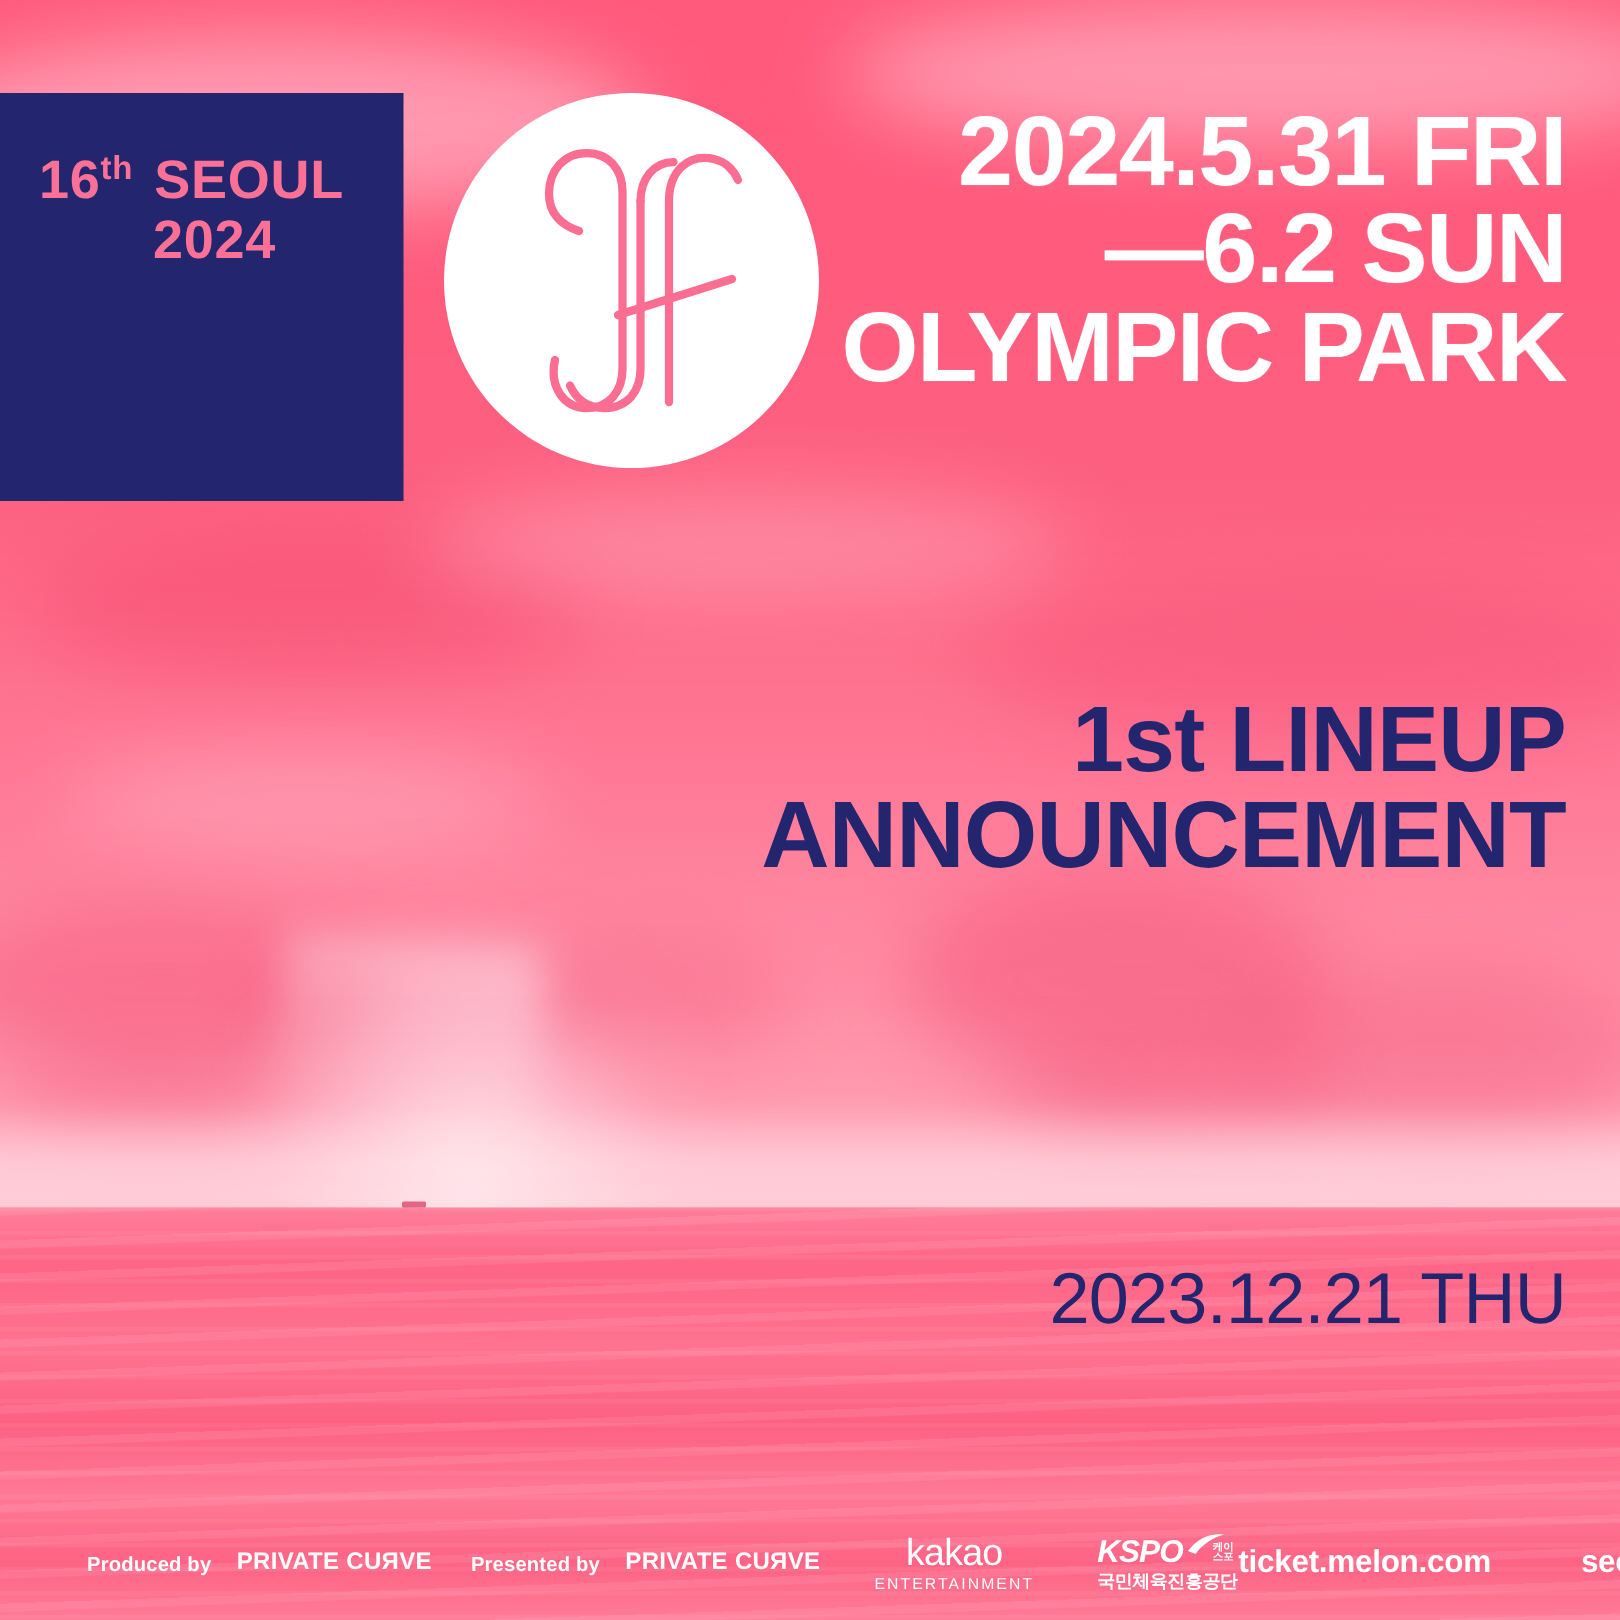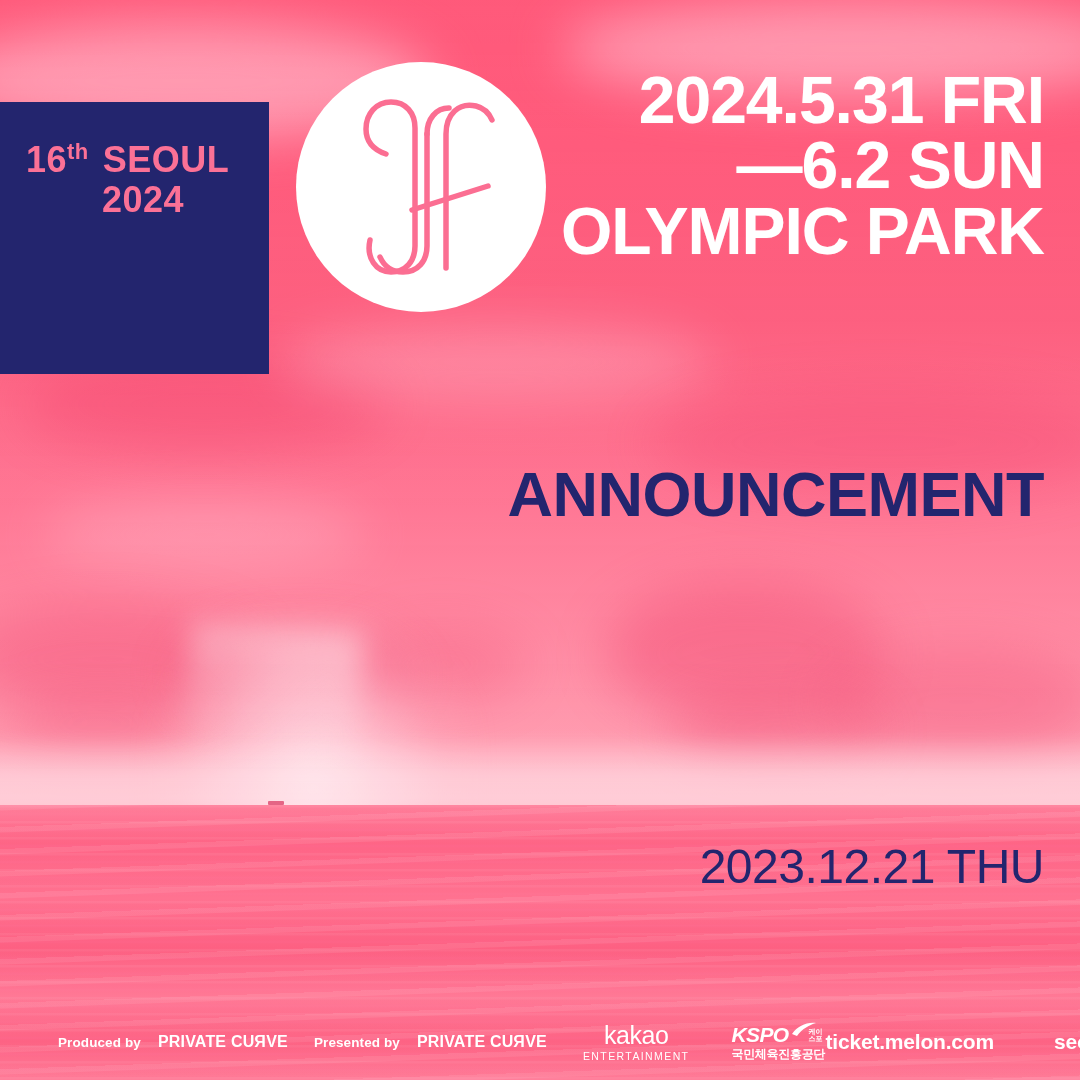--- a/index.html
+++ b/index.html
@@ -84,21 +84,20 @@
     position:absolute; inset:0;
     background: linear-gradient(180deg, rgba(255,72,114,.26) 0%, rgba(255,92,130,.10) 45%, rgba(255,110,145,.20) 100%);
     mix-blend-mode: multiply;
   }
 
   
   .title-box{
     position:absolute; left:0; top:62px; width:269px; height:272px;
     background: var(--navy, #23256e);
     padding: 38px 11px 0 26px;
-    margin-top: 40px;
   }
   .title-box .tline{
     color:#fb7196;
     font-weight:700;
     font-size:36px;
     line-height:1.12;
     letter-spacing:.5px;
     font-stretch: condensed;
     white-space: nowrap;
   }
@@ -241,20 +240,21 @@
     </svg>
   </div>
 
   <div class="headline">
     <span class="hl">2024.5.31  FRI</span>
     <span class="hl">—6.2 SUN</span>
     <span class="hl">OLYMPIC PARK</span>
   </div>
 
   <div class="lineup">
+    <span class="ll">1st LINEUP</span>
     <span class="ll big">ANNOUNCEMENT</span>
   </div>
 
   <div class="announce-date">2023.12.21 THU</div>
 
   <div class="footer">
 
     <div class="footer-left">
 
       <div class="credit">

